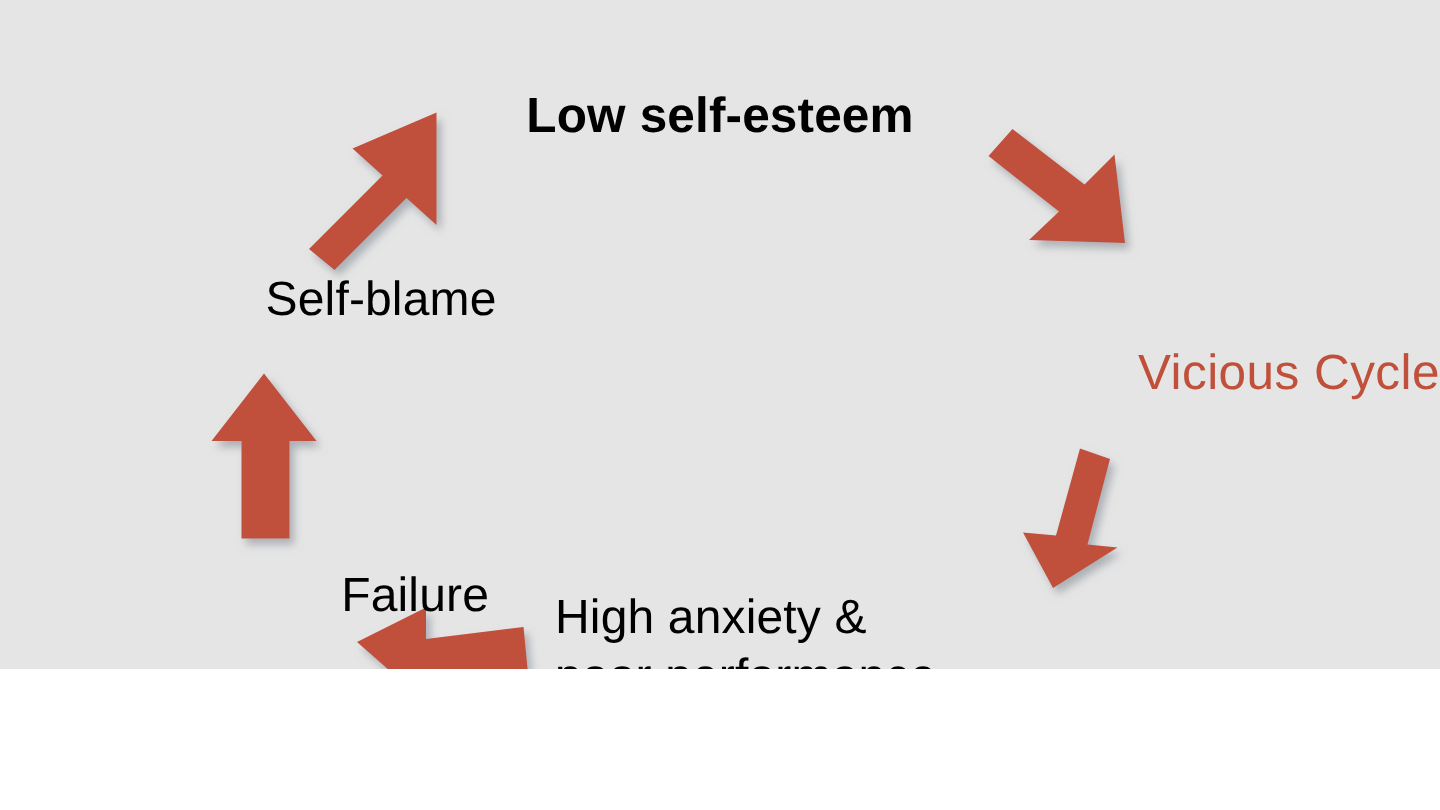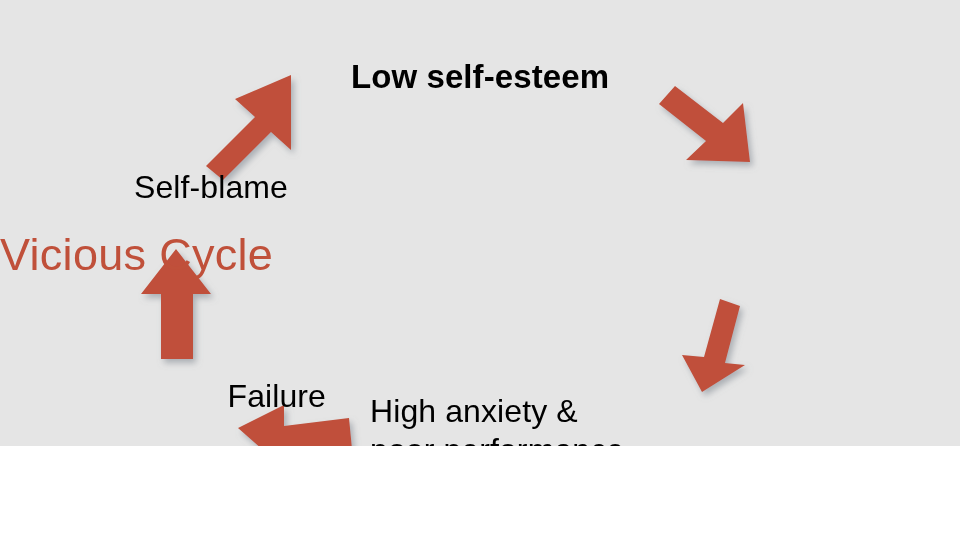--- a/index.html
+++ b/index.html
@@ -45,31 +45,31 @@
     left: 370px; top: 392px;
     width: 340px;
     text-align: left;
   }
   #label-failure {
     left: 126px; top: 377px;
     width: 200px;
     text-align: right;
   }
   #label-self-blame {
-    left: 91px; top: 168px;
+    left: 91px; top: 180px;
     width: 240px;
-    text-align: center;
+    text-align: right;
   }
   #center-title {
     position: absolute;
     left: 0; top: 229px;
     width: 960px;
-    text-align: left;
+    text-align: right;
     font-family: "Liberation Sans", sans-serif;
-    font-size: 45px;
+    font-size: 33px;
     color: #c0503a;
     letter-spacing: 0.3px;
   }
   .arrow {
     position: absolute;
     overflow: visible;
   }
   .arrow svg { display: block; overflow: visible; }
   .arrow-shape {
     fill: #c0503a;

